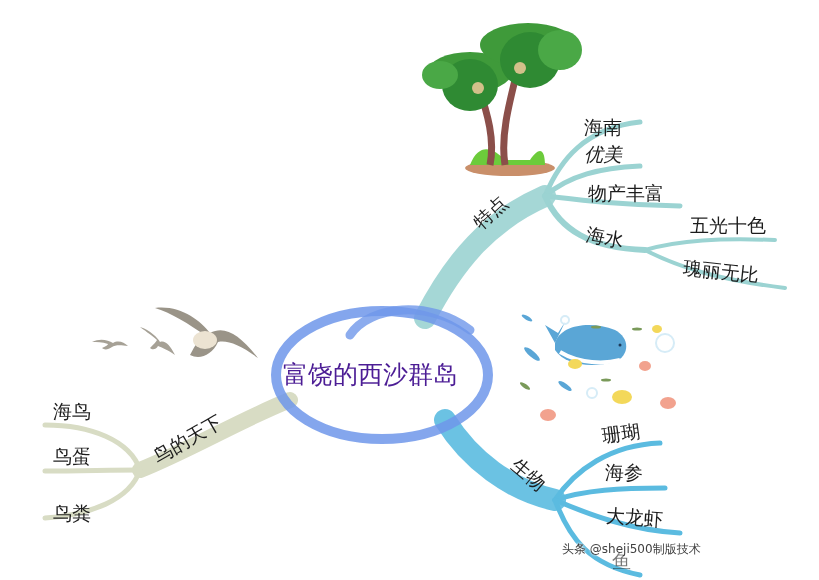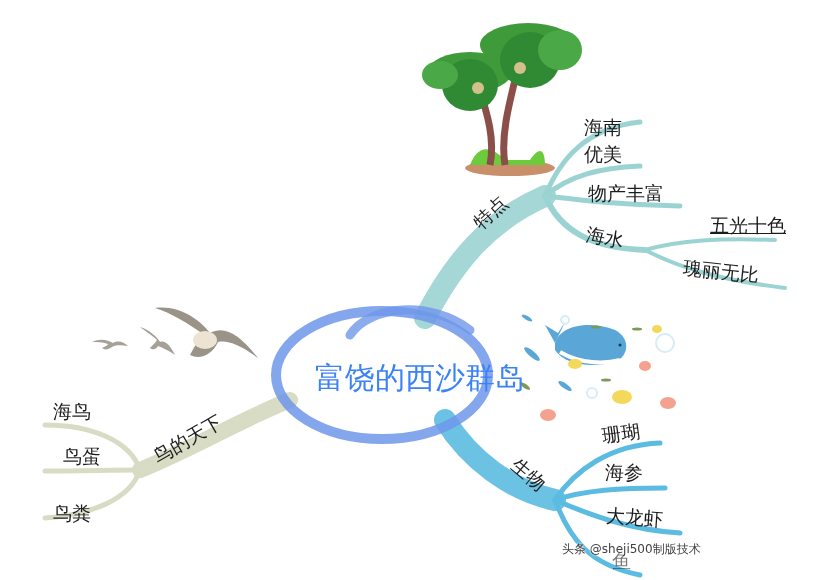--- a/index.html
+++ b/index.html
@@ -1,19 +1,19 @@
 <!DOCTYPE html>
 <html><head>
 <meta charset="utf-8">
 <style>
   html,body{margin:0;padding:0;background:#ffffff;}
   body{width:819px;height:580px;position:relative;overflow:hidden;font-family:"DejaVu Sans","Liberation Sans",sans-serif;color:#1a1a1a;}
   svg.canvas{position:absolute;left:0;top:0;}
   .lbl{position:absolute;font-size:19px;white-space:nowrap;line-height:1;color:#1c1c1c;}
-  .center-title{position:absolute;left:283px;top:358px;font-size:30px;letter-spacing:0px;white-space:nowrap;color:#3b82f6;margin-left:32px;}
+  .center-title{position:absolute;left:283px;top:358px;font-size:25px;letter-spacing:0px;white-space:nowrap;color:#4c1d95;}
   .rot-tedian{transform:rotate(-42deg);transform-origin:left top;}
   .rot-shengwu{transform:rotate(40deg);transform-origin:left top;}
   .rot-niao{transform:rotate(-30deg);transform-origin:left top;}
   .watermark{position:absolute;left:562px;top:541px;font-size:12px;color:#404040;white-space:nowrap;text-shadow:0 0 3px #fff,0 0 2px #fff;}
 </style>
 </head>
 <body>
 
 <svg class="canvas" width="819" height="580" viewBox="0 0 819 580">
 
@@ -92,30 +92,30 @@
     <ellipse cx="205" cy="340" rx="12" ry="9" fill="#ece3d2"></ellipse>
     <path d="M140,327 C150,330 158,338 160,342 C165,340 170,345 175,355 C168,350 163,348 158,346 C156,350 152,350 150,348 C154,344 156,342 157,340 C150,334 144,330 140,327 Z" fill="#a6a196"></path>
     <path d="M92,342 C100,338 108,340 113,343 C118,340 124,342 128,346 C120,345 115,345 112,347 C108,350 104,350 102,348 C106,346 108,345 108,344 C102,342 97,342 92,342 Z" fill="#a6a196"></path>
   </g>
 </svg>
 
 <div class="center-title">富饶的西沙群岛</div>
 
 <div class="lbl rot-tedian" style="left:470px;top:218px;">特点</div>
 <div class="lbl" style="left:584px;top:118px;">海南</div>
-<div class="lbl" style="left:584px;top:145px;">优美</div>
+<div class="lbl" style="left:584px;top:145px;font-style:italic;">优美</div>
 <div class="lbl" style="left:588px;top:184px;font-family:Liberation Serif, serif;">物产丰富</div>
 <div class="lbl" style="left:586px;top:228px;transform:rotate(10deg);">海水</div>
-<div class="lbl" style="left:710px;top:216px;text-decoration:underline;">五光十色</div>
+<div class="lbl" style="left:690px;top:216px;">五光十色</div>
 <div class="lbl" style="left:683px;top:262px;transform:rotate(6deg);">瑰丽无比</div>
 
 <div class="lbl rot-shengwu" style="left:520px;top:455px;">生物</div>
 <div class="lbl" style="left:602px;top:424px;transform:rotate(-8deg);">珊瑚</div>
 <div class="lbl" style="left:605px;top:463px;">海参</div>
 <div class="lbl" style="left:606px;top:508px;transform:rotate(4deg);">大龙虾</div>
 <div class="lbl" style="left:612px;top:552px;opacity:0.6;">鱼</div>
 
 <div class="lbl rot-niao" style="left:150px;top:450px;">鸟的天下</div>
 <div class="lbl" style="left:53px;top:402px;">海鸟</div>
-<div class="lbl" style="left:63px;top:447px;">鸟蛋</div>
+<div class="lbl" style="left:53px;top:447px;">鸟蛋</div>
 <div class="lbl" style="left:53px;top:504px;">鸟粪</div>
 
 <div class="watermark">头条 @sheji500制版技术</div>
 
 </body></html>

